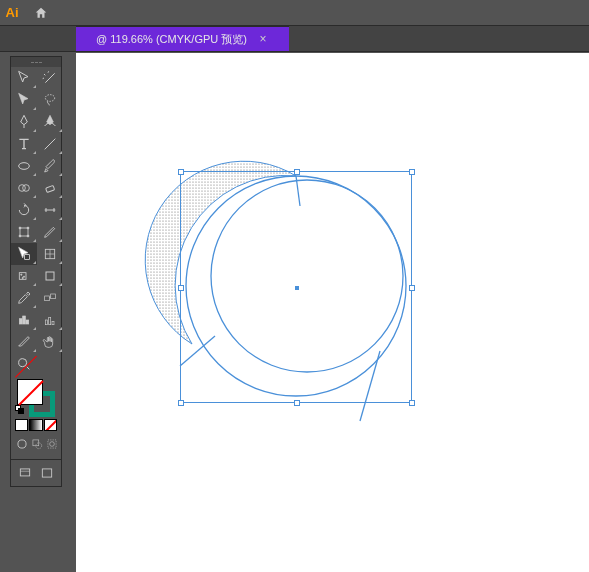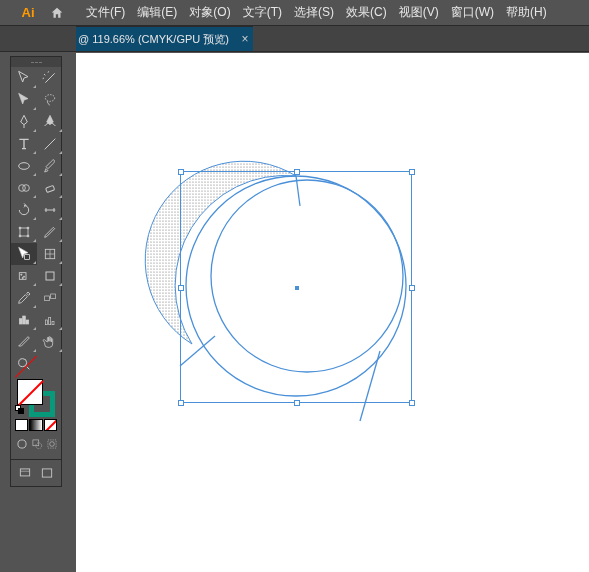--- a/index.html
+++ b/index.html
@@ -1,24 +1,24 @@
 <!DOCTYPE html>
 <html><head>
 <meta charset="utf-8">
 <style>
   * { box-sizing: border-box; margin: 0; padding: 0; }
   body { width: 589px; height: 572px; background: #535353; font-family: "Microsoft YaHei", Arial, sans-serif; font-size: 12px; color: #e6e6e6; overflow: hidden; position: relative; }
-  .menubar { height: 26px; background: #535353; display: flex; align-items: center; padding-left: 16px; border-bottom: 1px solid #2a2a2a; }
+  .menubar { height: 26px; background: #535353; display: flex; align-items: center; padding-left: 0; border-bottom: 1px solid #2a2a2a; }
   .ai-logo { width: 24px; height: 20px; display: flex; align-items: center; justify-content: center; font-weight: bold; color: #ff9a00; font-size: 13px; margin-right: 6px; }
   .home-icon { width: 22px; height: 20px; display: flex; align-items: center; justify-content: center; margin-right: 12px; }
   .home-icon svg { width: 14px; height: 14px; fill: #ccc; }
   .menu-items { display: flex; gap: 0; }
   .menu-item { padding: 4px 6px; cursor: pointer; font-size: 12px; color: #e6e6e6; }
   .tabbar { height: 26px; background: #434343; display: flex; align-items: stretch; padding-left: 76px; border-bottom: 1px solid #2a2a2a; }
-  .tab { display: flex; align-items: center; background: #0c4a6e; padding: 0 2px; margin-right: 1px; border-top: 1px solid #2a2a2a; }
+  .tab { display: flex; align-items: center; background: #6d28d9; padding: 0 20px; margin-right: 1px; border-top: 1px solid #2a2a2a; }
   .tab-label { color: #e6e6e6; font-size: 11px; }
   .tab-close { width: 12px; height: 12px; margin-left: 10px; color: #ccc; cursor: pointer; display: flex; align-items: center; justify-content: center; font-size: 12px; }
   .toolbox { position: absolute; left: 10px; top: 56px; width: 52px; background: #535353; border: 1px solid #2a2a2a; }
   .toolbox-header { height: 10px; background: #434343; display: flex; align-items: center; justify-content: center; gap: 1px; }
   .toolbox-header span { width: 3px; height: 1px; background: #777; }
   .tool-grid { display: grid; grid-template-columns: 1fr 1fr; }
   .tool { width: 26px; height: 22px; display: flex; align-items: center; justify-content: center; position: relative; cursor: pointer; }
   .tool.active { background: #3a3a3a; }
   .tool svg { width: 16px; height: 16px; stroke: #ccc; fill: #ccc; }
   .tool .corner { position: absolute; right: 1px; bottom: 1px; width: 0; height: 0; border-right: 3px solid #aaa; border-top: 3px solid transparent; }
@@ -57,31 +57,20 @@
 </head>
 <body>
 
 <div class="menubar">
   <div class="ai-logo">Ai</div>
   <div class="home-icon">
     <svg viewBox="0 0 24 24">
         <path d="M12 3l9 8h-3v9h-4v-6h-4v6H6v-9H3z"></path>
       </svg>
   </div>
-  <div class="menu-items">
-    <div class="menu-item">文件(F)</div>
-    <div class="menu-item">编辑(E)</div>
-    <div class="menu-item">对象(O)</div>
-    <div class="menu-item">文字(T)</div>
-    <div class="menu-item">选择(S)</div>
-    <div class="menu-item">效果(C)</div>
-    <div class="menu-item">视图(V)</div>
-    <div class="menu-item">窗口(W)</div>
-    <div class="menu-item">帮助(H)</div>
-  </div>
 </div>
 
 <div class="tabbar">
   <div class="tab">
     <span class="tab-label">@ 119.66% (CMYK/GPU 预览)</span>
     <span class="tab-close">×</span>
   </div>
 </div>
 
 <div class="toolbox">

